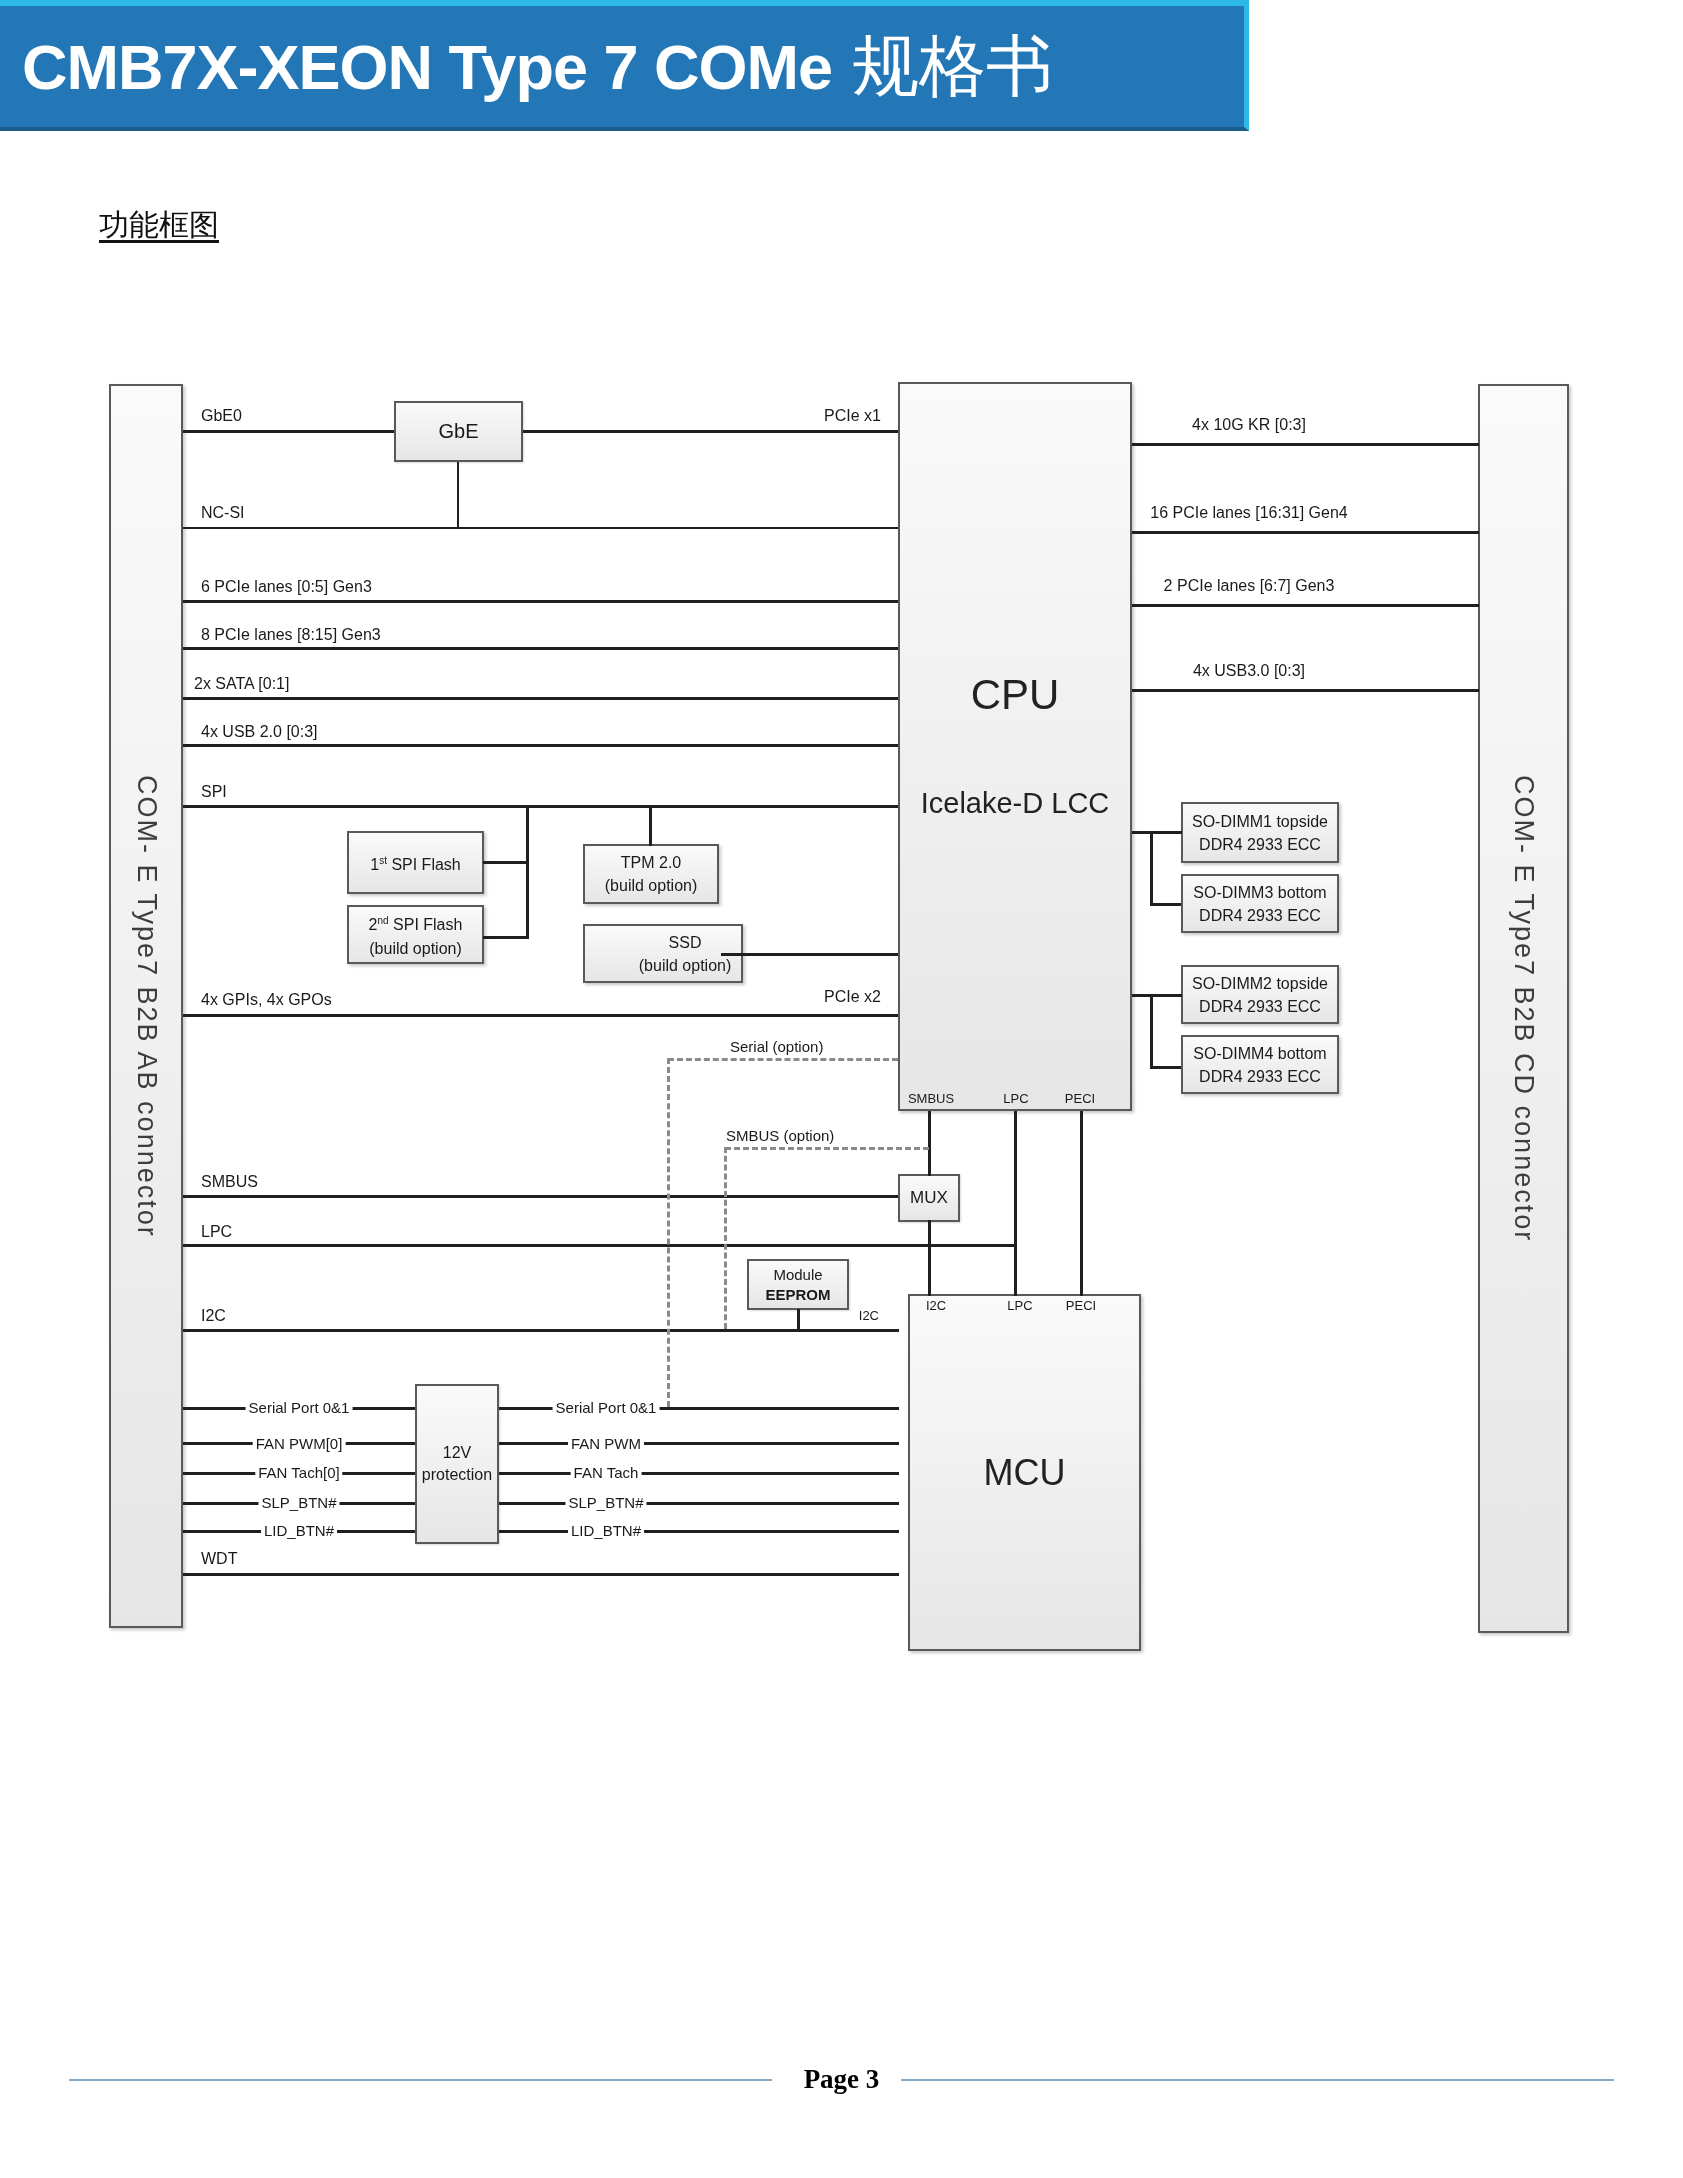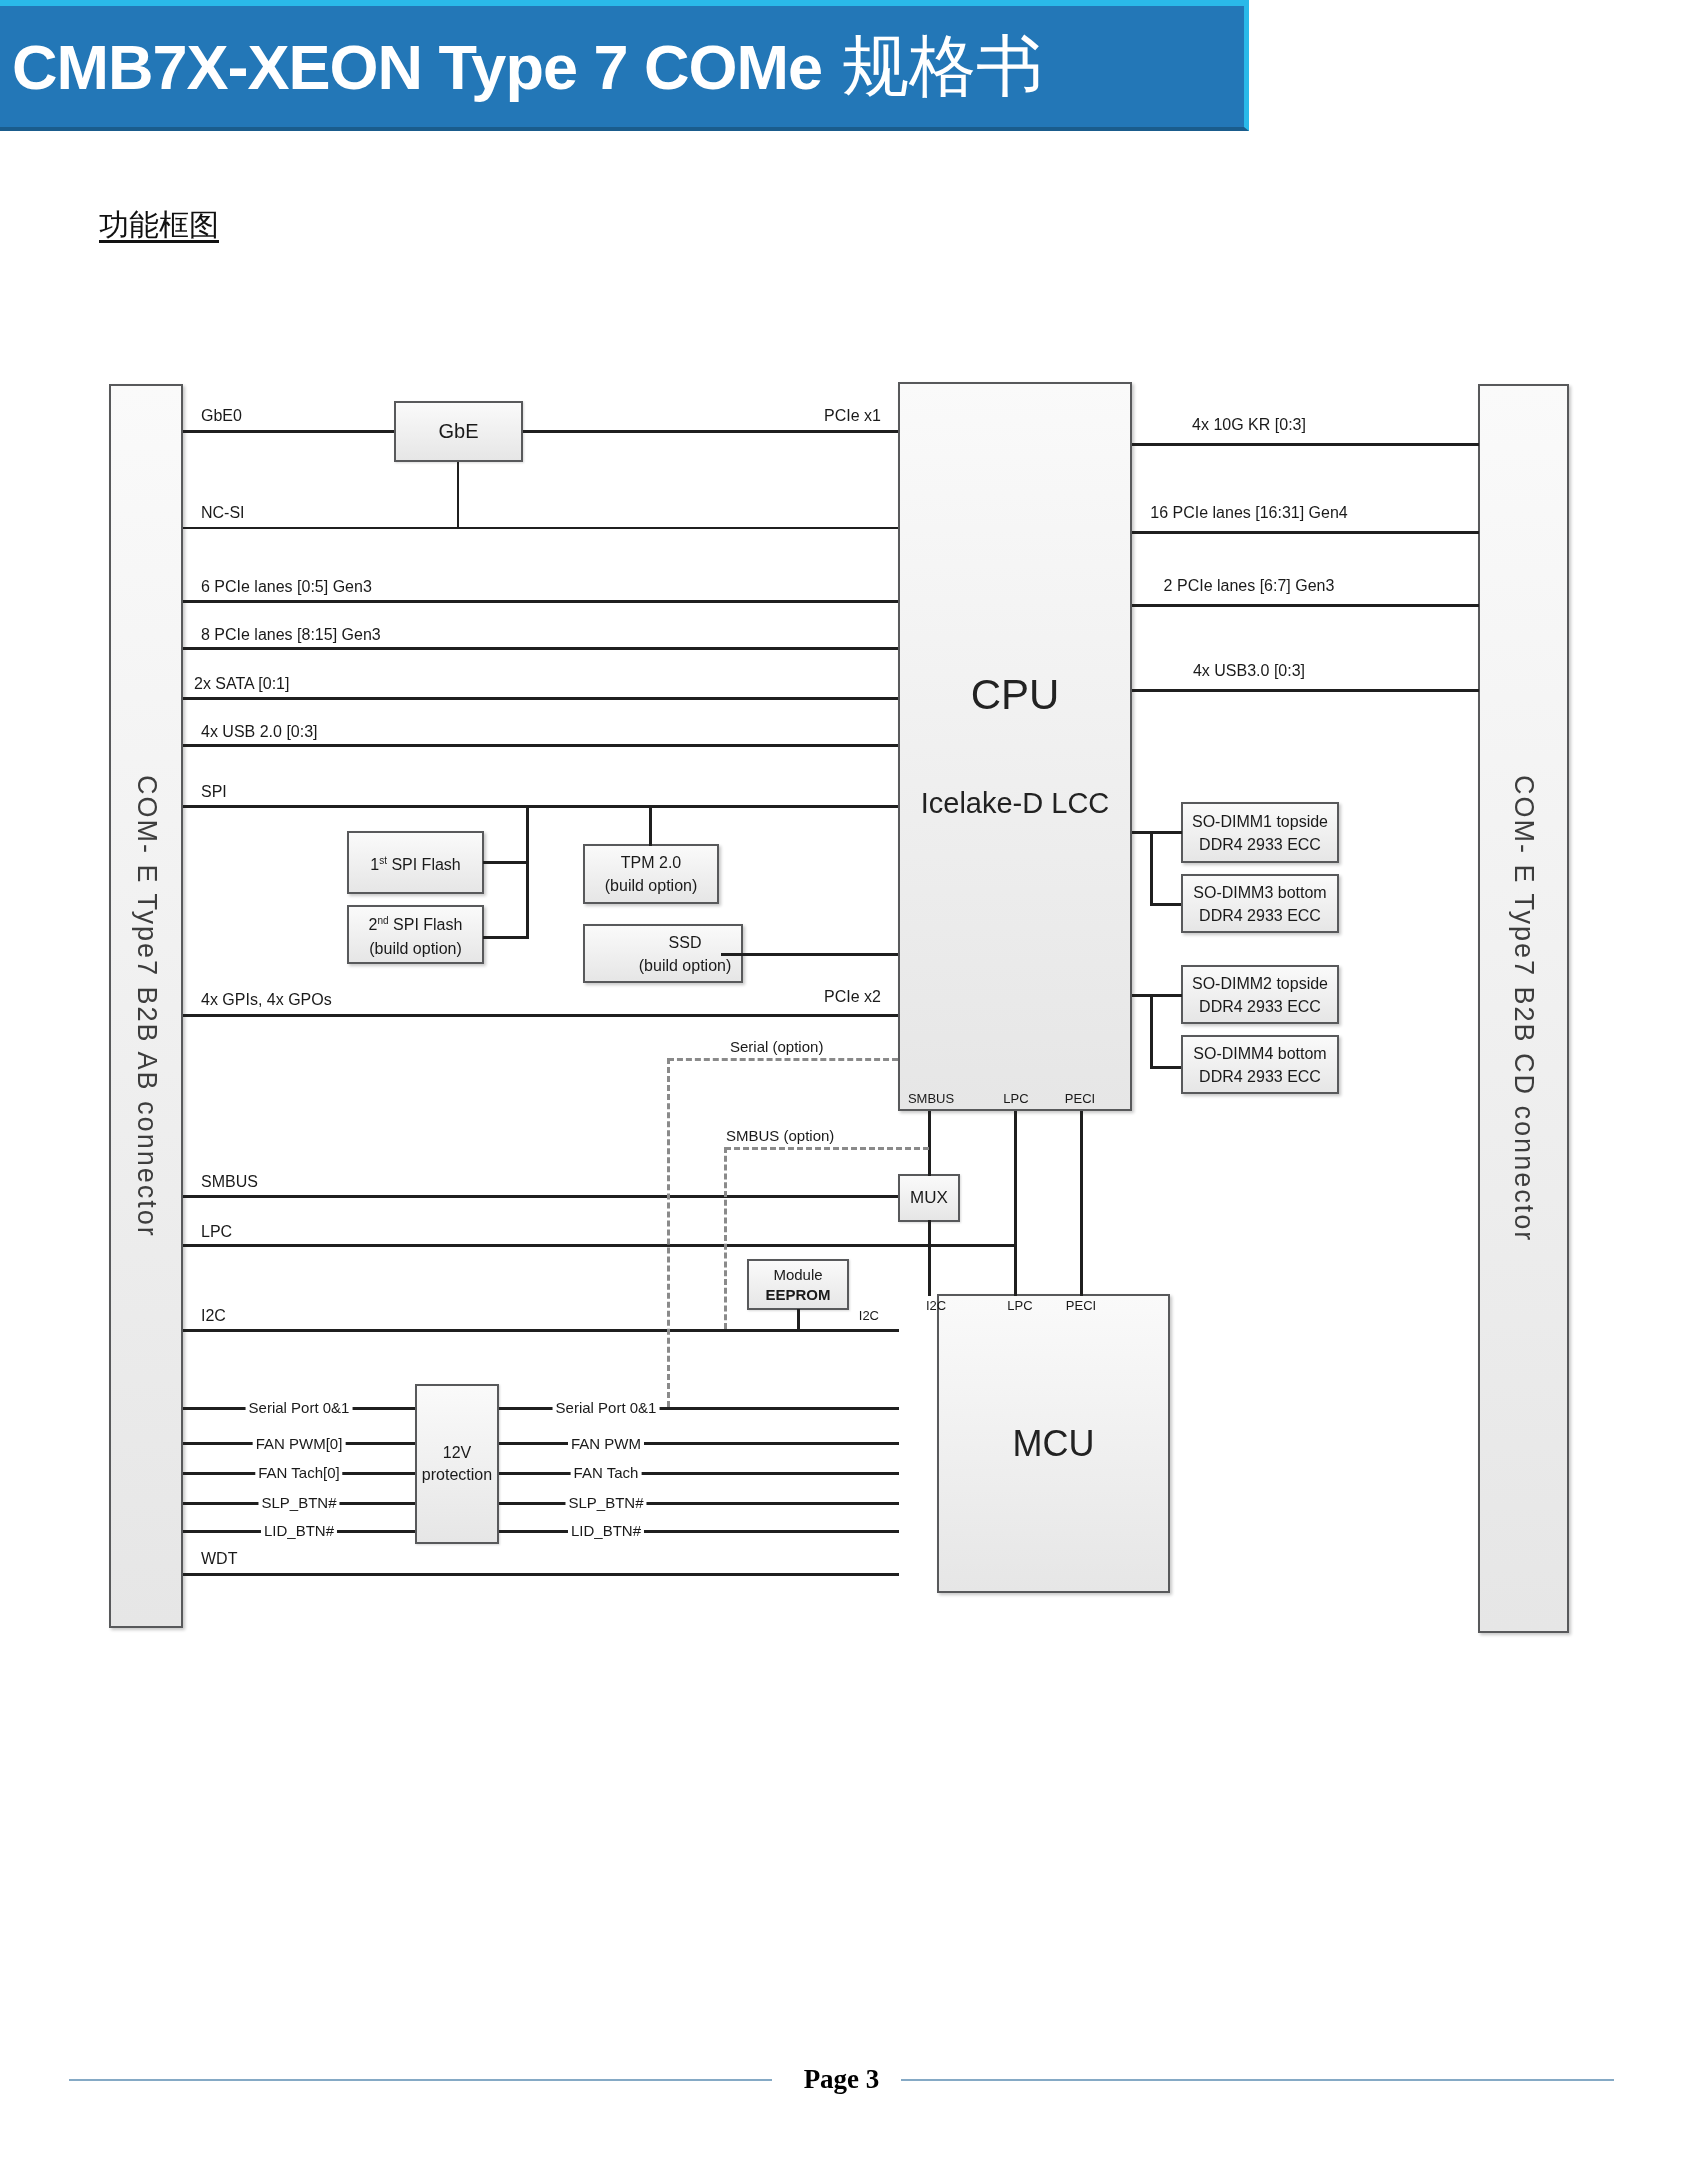--- a/index.html
+++ b/index.html
@@ -3,21 +3,21 @@
 <meta charset="utf-8">
 <style>
   html,body{margin:0;padding:0;background:#ffffff;}
   .page{position:relative;width:1683px;height:2178px;background:#ffffff;
         font-family:"Liberation Sans",sans-serif;color:#1a1a1a;overflow:hidden;}
 
   
   .banner{position:absolute;left:0;top:0;width:1244px;height:121px;
           background:#2377b7;border-top:6px solid #2ab9e9;border-right:5px solid #2ab9e9;
           border-bottom:4px solid #1a5c8c;display:flex;align-items:center;}
-  .banner .t-en{font-size:63px;font-weight:bold;color:#ffffff;margin-left:12px;letter-spacing:-1px;white-space:nowrap;}
+  .banner .t-en{font-size:63px;font-weight:bold;color:#ffffff;margin-left:22px;letter-spacing:-1px;white-space:nowrap;}
   .banner .t-cn{font-size:67px;color:#ffffff;margin-left:20px;font-family:"DejaVu Serif","Liberation Serif",serif;white-space:nowrap;}
 
   .section-title{position:absolute;left:99px;top:205px;font-size:30px;
                  font-family:"DejaVu Serif","Liberation Serif",serif;
                  text-decoration:underline;text-underline-offset:5px;color:#111;}
 
   
   .hline{position:absolute;height:3px;background:#1f1f1f;}
   .vline{position:absolute;width:3px;background:#1f1f1f;}
   .thin{height:2px;}
@@ -75,21 +75,21 @@
 
   <div class="box" style="left:898px;top:382px;width:234px;height:729px;">
     <span class="cpu-main">CPU</span>
     <span class="cpu-sub">Icelake-D LCC</span>
   </div>
 
   <span class="lbl sm ctr" style="left:931px;top:1092px;">SMBUS</span>
   <span class="lbl sm ctr" style="left:1016px;top:1092px;">LPC</span>
   <span class="lbl sm ctr" style="left:1080px;top:1092px;">PECI</span>
 
-  <div class="box" style="left:937px;top:1294px;width:233px;height:299px;">
+  <div class="box" style="left:908px;top:1294px;width:233px;height:357px;">
     <span class="mcu-main">MCU</span>
   </div>
 
   <span class="lbl sm ctr" style="left:936px;top:1299px;">I2C</span>
   <span class="lbl sm ctr" style="left:1020px;top:1299px;">LPC</span>
   <span class="lbl sm ctr" style="left:1081px;top:1299px;">PECI</span>
   <span class="lbl sm rgt" style="left:879px;top:1309px;">I2C</span>
 
   <div class="box flat" style="left:394px;top:401px;width:129px;height:61px;">
     <span class="gbe-t">GbE</span>

